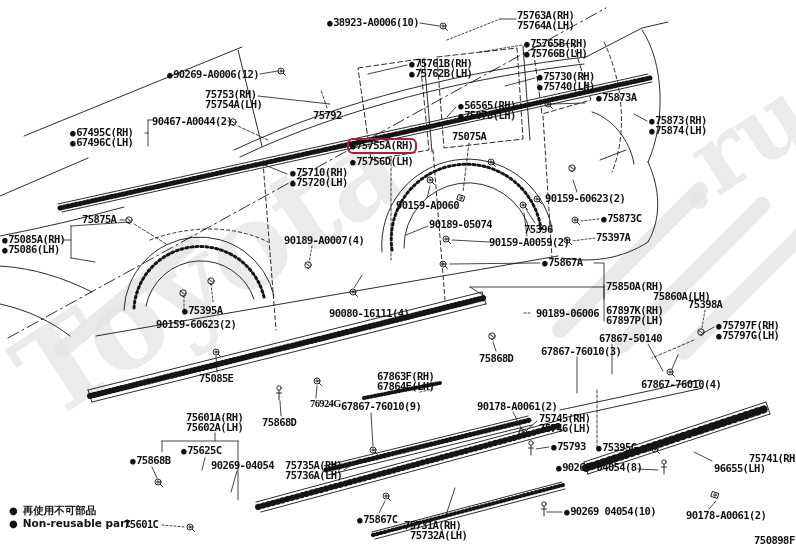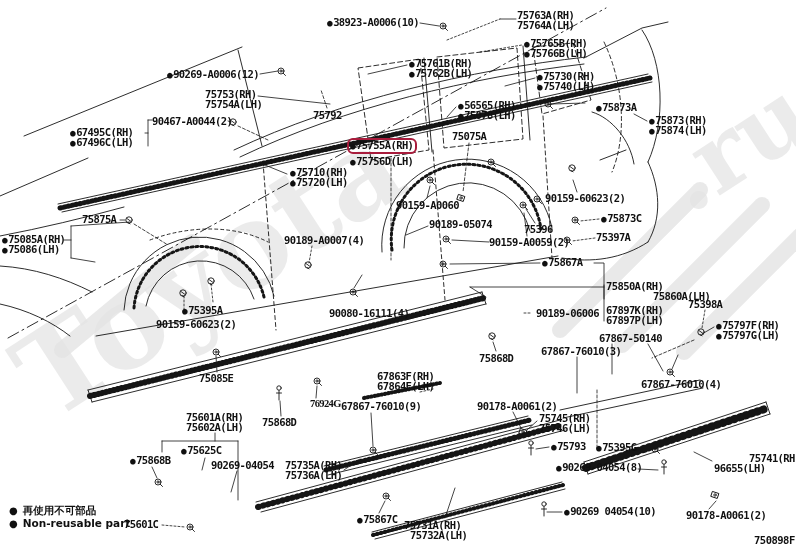--- a/index.html
+++ b/index.html
@@ -251,21 +251,21 @@
       <div class="part-label" style="left: 70px; top: 127px;"><span class="blt">●</span><span>67495C(RH)</span></div>
       <div class="part-label" style="left: 70px; top: 137px;"><span class="blt">●</span><span>67496C(LH)</span></div>
       <div class="part-label" style="left: 517px; top: 10px;"><span>75763A(RH)</span></div>
       <div class="part-label" style="left: 517px; top: 20px;"><span>75764A(LH)</span></div>
       <div class="part-label" style="left: 524px; top: 38px;"><span class="blt">●</span><span>75765B(RH)</span></div>
       <div class="part-label" style="left: 524px; top: 48px;"><span class="blt">●</span><span>75766B(LH)</span></div>
       <div class="part-label" style="left: 409px; top: 58px;"><span class="blt">●</span><span>75761B(RH)</span></div>
       <div class="part-label" style="left: 409px; top: 68px;"><span class="blt">●</span><span>75762B(LH)</span></div>
       <div class="part-label" style="left: 537px; top: 71px;"><span class="blt">●</span><span>75730(RH)</span></div>
       <div class="part-label" style="left: 537px; top: 81px;"><span class="blt">●</span><span>75740(LH)</span></div>
-      <div class="part-label" style="left: 587px; top: 102px; padding-left: 9px;"><span class="blt">●</span><span>75873A</span></div>
+      <div class="part-label" style="left: 587px; top: 92px; padding-left: 9px;"><span class="blt">●</span><span>75873A</span></div>
       <div class="part-label" style="left: 649px; top: 115px;"><span class="blt">●</span><span>75873(RH)</span></div>
       <div class="part-label" style="left: 649px; top: 125px;"><span class="blt">●</span><span>75874(LH)</span></div>
       <div class="part-label" style="left: 458px; top: 100px;"><span class="blt">●</span><span>56565(RH)</span></div>
       <div class="part-label" style="left: 458px; top: 110px;"><span class="blt">●</span><span>75078(LH)</span></div>
       <div class="part-label" style="left: 313px; top: 110px;"><span>75792</span></div>
       <div class="part-label" style="left: 452px; top: 131px;"><span>75075A</span></div>
       <div class="part-label hl" style="left: 347px; top: 138px; border-radius: 6px;"><span class="blt">●</span><span>75755A(RH)</span></div>
       <div class="part-label" style="left: 350px; top: 156px;"><span class="blt">●</span><span>75756D(LH)</span></div>
       <div class="part-label" style="left: 290px; top: 167px;"><span class="blt">●</span><span>75710(RH)</span></div>
       <div class="part-label" style="left: 290px; top: 177px;"><span class="blt">●</span><span>75720(LH)</span></div>

